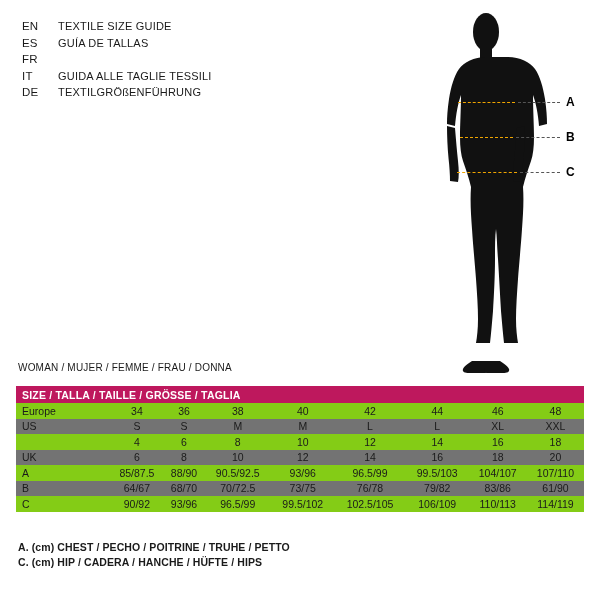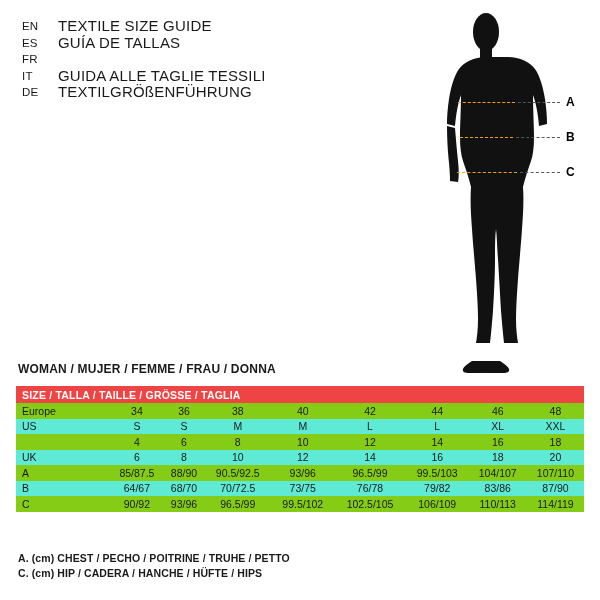--- a/index.html
+++ b/index.html
@@ -34,21 +34,21 @@
     font-size: 11.5px;
     line-height: 16.5px;
     letter-spacing: 0.2px;
   }
   .lang-code {
     width: 36px;
     flex: 0 0 36px;
     font-size: 11.5px;
   }
   .lang-title {
-    font-size: 15px;
+    font-size: 11px;
     white-space: nowrap;
   }
 
   
   .figure-wrap {
     position: absolute;
     left: 400px;
     top: 6px;
     width: 200px;
     height: 375px;
@@ -70,73 +70,72 @@
     font-size: 12px;
     font-weight: bold;
     color: #000;
   }
 
   
   .woman-heading {
     position: absolute;
     left: 18px;
     top: 362px;
-    font-size: 12px;
-    font-weight: bold;
+    font-size: 10px;
+    font-weight: normal;
     letter-spacing: 0.2px;
   }
 
   
   .size-table {
     position: absolute;
     left: 16px;
     top: 386px;
     width: 568px;
     border-collapse: collapse;
     font-size: 10.5px;
   }
   .size-table td, .size-table th {
     padding: 0;
     height: 15.5px;
     text-align: center;
     font-weight: normal;
     vertical-align: middle;
   }
   .size-table tr.head-row td {
-    background: #ef4444;
+    background: #be185d;
     color: #ffffff;
     font-weight: bold;
     text-align: left;
     padding-left: 6px;
     font-size: 10.5px;
     height: 17px;
     letter-spacing: 0.2px;
   }
   .size-table tr.shade td {
     background: #84cc16;
   }
   .size-table tr.plain td {
-    background: #5eead4;
+    background: #737373;
   }
   .size-table td.rowlabel {
     text-align: left;
     padding-left: 6px;
     width: 88px;
   }
 
   
   .notes {
     position: absolute;
     left: 18px;
     top: 540px;
     font-size: 10.5px;
     line-height: 15px;
     font-weight: bold;
     letter-spacing: 0.1px;
-    margin-top: 11px;
   }
 </style>
 </head>
 <body>
 
 <div class="page">
 
   <div class="lang-block">
     <div class="lang-row">
       <span class="lang-code">EN</span>
@@ -287,21 +286,21 @@
       </tr>
       <tr class="plain">
         <td class="rowlabel">B</td>
         <td>64/67</td>
         <td>68/70</td>
         <td>70/72.5</td>
         <td>73/75</td>
         <td>76/78</td>
         <td>79/82</td>
         <td>83/86</td>
-        <td>87/90</td>
+        <td>61/90</td>
       </tr>
       <tr class="shade">
         <td class="rowlabel">C</td>
         <td>90/92</td>
         <td>93/96</td>
         <td>96.5/99</td>
         <td>99.5/102</td>
         <td>102.5/105</td>
         <td>106/109</td>
         <td>110/113</td>

